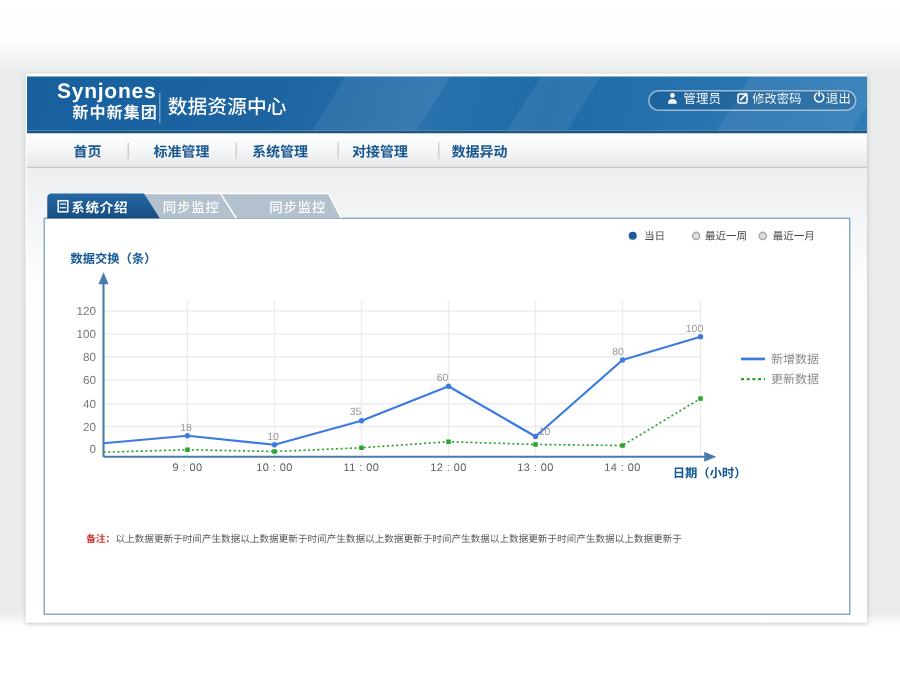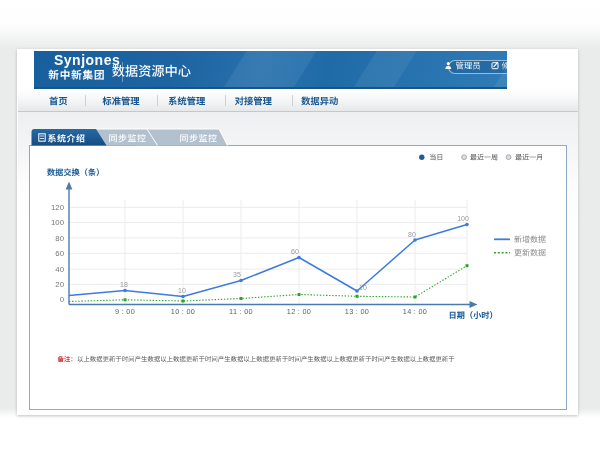--- a/index.html
+++ b/index.html
@@ -3,21 +3,21 @@
 <style>
 * { margin:0; padding:0; box-sizing:border-box; }
 html,body { width:600px; height:450px; overflow:hidden; font-family:"Liberation Sans",sans-serif; }
 body { background:#eaebeb; position:relative; }
 #topfade { position:absolute; left:0; top:0; width:600px; height:48px;
   background:linear-gradient(180deg,#ffffff 0%,#fdfdfd 55%,#eaebeb 100%); }
 #botfade { position:absolute; left:0; top:408px; width:600px; height:42px;
   background:linear-gradient(180deg,rgba(255,255,255,0) 0%,#ffffff 22%,#ffffff 100%); }
 #win { position:absolute; left:17px; top:49px; width:561px; height:366px; background:#ffffff;
   box-shadow:0 1px 3px rgba(0,0,0,0.22); }
-#hdr { position:absolute; left:34px; top:51px; width:473px; height:38px;
+#hdr { position:absolute; left:18px; top:51px; width:560px; height:38px;
   background:linear-gradient(105deg,#185f9e 0%,#1d64a1 30%,#2871ad 48%,#1f6ba8 62%,#2a75b1 85%,#2e7cb7 100%);
   border-bottom:2px solid #1a5484; overflow:hidden; }
 #hdr .st { position:absolute; top:-10px; height:60px; background:rgba(255,255,255,0.07); transform:skewX(-32deg); }
 #logo { position:absolute; left:20px; top:1px; color:#fff; font-weight:bold; font-size:14px; letter-spacing:0.5px; }
 #hdiv { position:absolute; left:88px; top:11px; width:1px; height:20px; background:rgba(255,255,255,0.38); }
 #pill { position:absolute; left:414px; top:8.5px; width:139px; height:14.5px; border:1px solid rgba(255,255,255,0.55);
   border-radius:8px; background:rgba(8,48,88,0.20); }
 #nav { position:absolute; left:18px; top:89px; width:560px; height:23px;
   background:linear-gradient(180deg,#ffffff 0%,#f6f7f8 45%,#e6e8ea 100%);
   border-bottom:1px solid #c3c8cd; }

